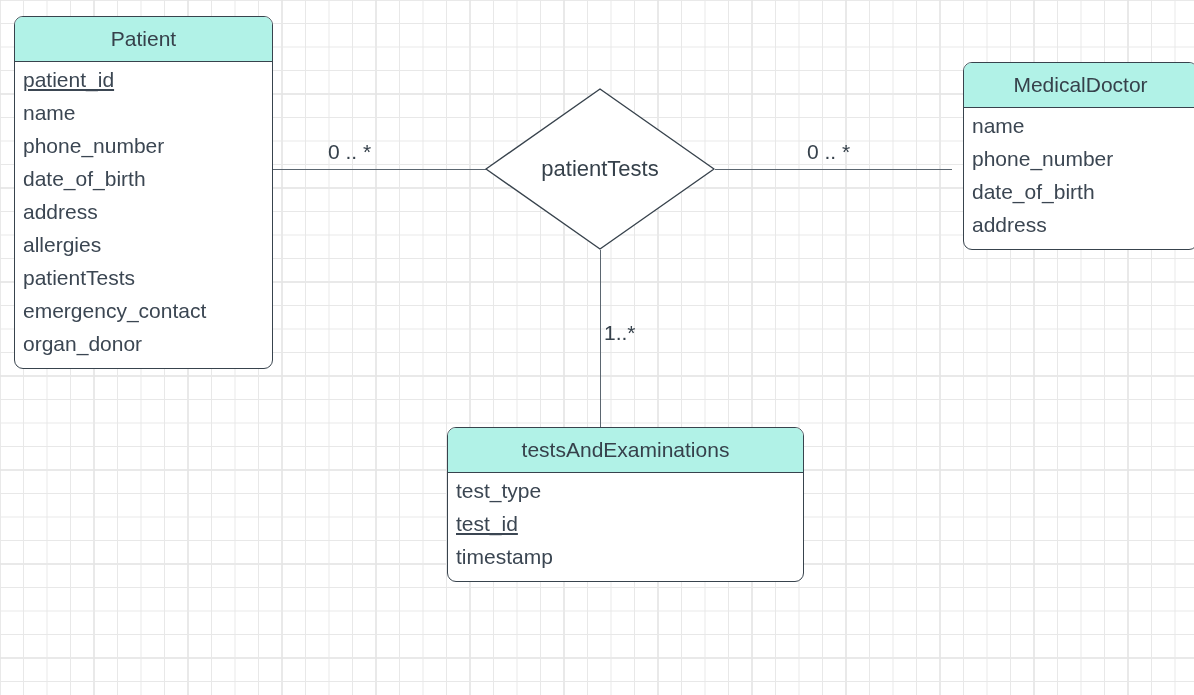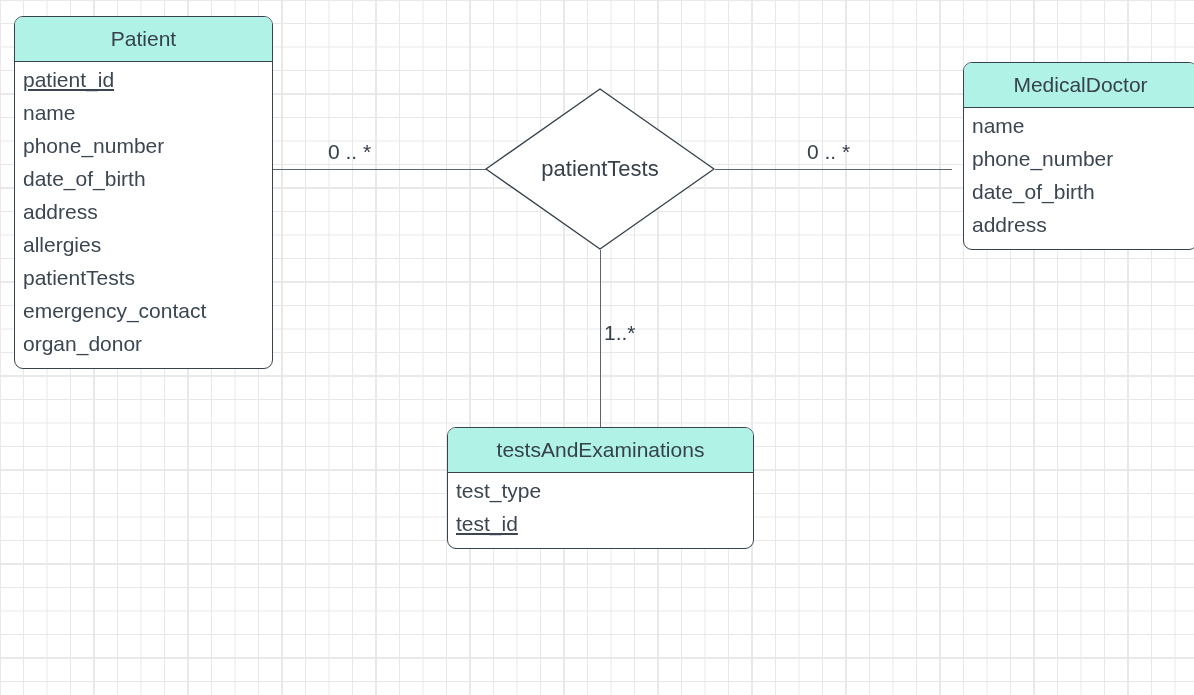--- a/index.html
+++ b/index.html
@@ -142,21 +142,22 @@
   <div class="entity" style="left:963px; top:62px; width:235px;">
     <div class="entity-header">MedicalDoctor</div>
     <div class="entity-body">
       <div class="attr"><span>name</span></div>
       <div class="attr"><span>phone_number</span></div>
       <div class="attr"><span>date_of_birth</span></div>
       <div class="attr"><span>address</span></div>
     </div>
   </div>
 
-  <div class="entity" style="left:447px; top:427px; width:307px;">
+  <div class="entity" style="left:447px; top:427px; width:357px;">
     <div class="entity-header">testsAndExaminations</div>
     <div class="entity-body">
       <div class="attr"><span>test_type</span></div>
       <div class="attr"><span class="pk">test_id</span></div>
+      <div class="attr"><span>timestamp</span></div>
     </div>
   </div>
 
 </div>
 
 </body></html>

